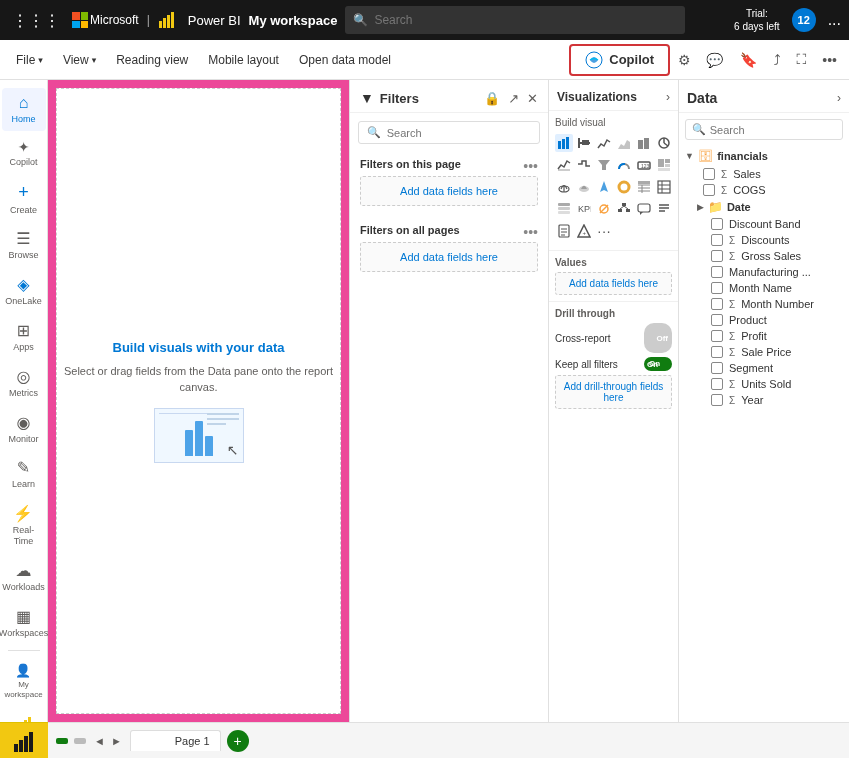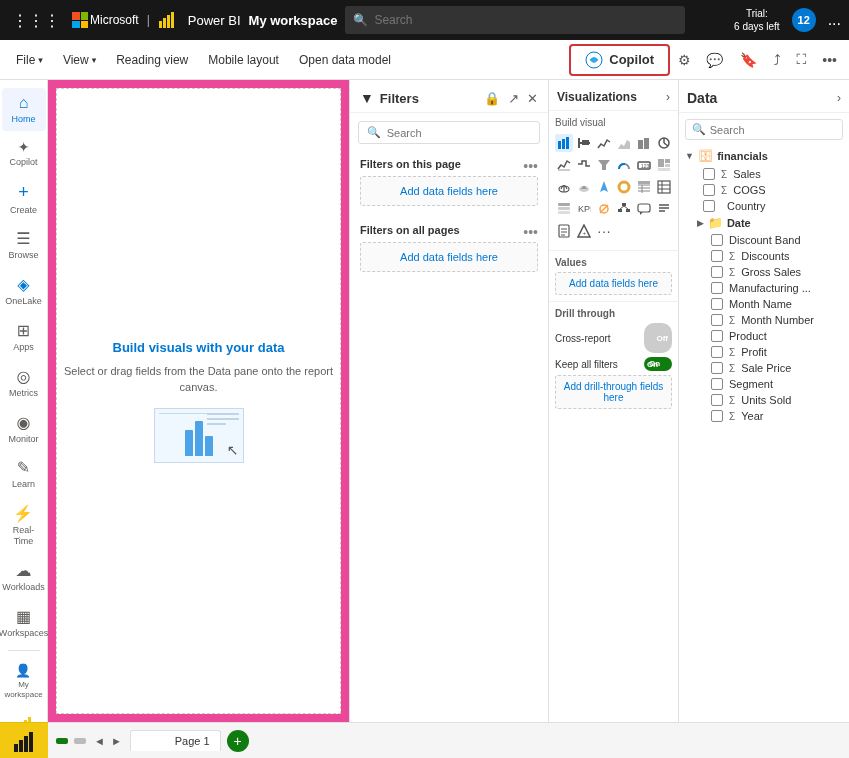--- a/index.html
+++ b/index.html
@@ -648,25 +648,20 @@
         <div class="data-item">
           <div class="data-item-cb"></div>
           <span class="data-item-icon">Σ</span>
           <span class="data-item-name">Sales</span>
         </div>
         <div class="data-item">
           <div class="data-item-cb"></div>
           <span class="data-item-icon">Σ</span>
           <span class="data-item-name">COGS</span>
         </div>
-        <div class="data-item">
-          <div class="data-item-cb"></div>
-          <span class="data-item-icon" style="opacity:0;"></span>
-          <span class="data-item-name">Country</span>
-        </div>
 
         <div class="data-sub-group">
           <div class="data-sub-group-header">
             <span style="font-size:9px; color:#605e5c; margin-left:4px;">▶</span>
             <span style="font-size:12px; color:#f9a13e;">📁</span>
             <span class="data-group-name">Date</span>
           </div>
           <div class="data-item">
             <div class="data-item-cb"></div>
             <span class="data-item-name">Discount Band</span>

